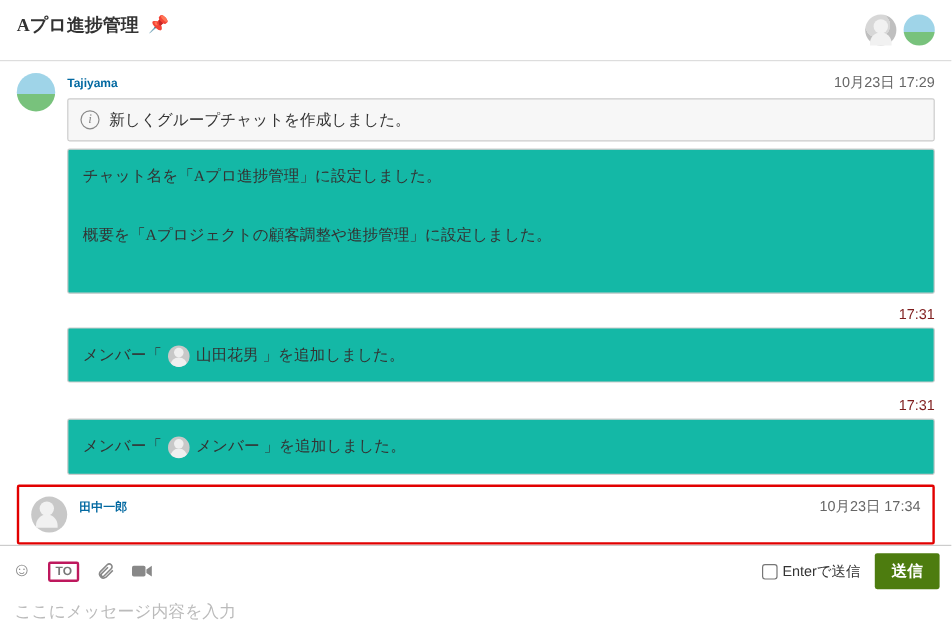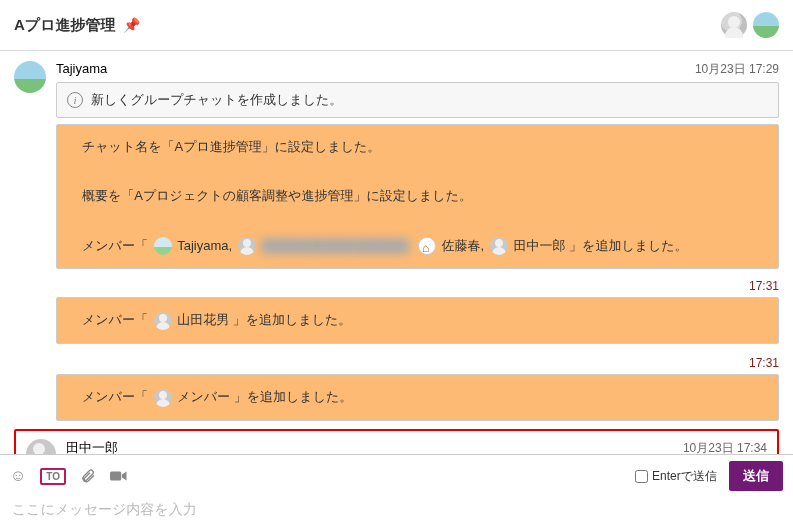--- a/index.html
+++ b/index.html
@@ -9,23 +9,23 @@
     color: #333;
     background: #fff;
     width: 793px;
     height: 527px;
     overflow: hidden;
     display: flex;
     flex-direction: column;
   }
   .header {
     display: flex;
-    align-items: center;
     padding: 12px 14px;
     border-bottom: 1px solid #ddd;
+    font-family: Liberation Serif, serif;
   }
   .header-title {
     font-weight: bold;
     font-size: 15px;
   }
   .pin-icon {
     margin-left: 8px;
     color: #7aa6d6;
     font-size: 14px;
   }
@@ -59,23 +59,23 @@
     flex-shrink: 0;
     margin-right: 10px;
   }
   .msg-body { flex: 1; min-width: 0; }
   .msg-head {
     display: flex;
     align-items: baseline;
     margin-bottom: 4px;
   }
   .msg-author {
-    color: #000000;
-    font-weight: normal;
-    font-size: 13px;
+    color: #0369a1;
+    font-weight: bold;
+    font-size: 10px;
   }
   .msg-time {
     margin-left: auto;
     color: #666;
     font-size: 12px;
   }
   .time-only {
     text-align: right;
     color: #7f1d1d;
     font-size: 12px;
@@ -101,23 +101,24 @@
     text-align:center;
     margin-right:8px;
     font-style: italic;
     font-family: Georgia, serif;
     flex-shrink:0;
   }
 
   .box {
     border: 1px solid #ccc;
     border-radius: 2px;
-    padding: 10px 25px;
-    background: #fdba74;
+    padding: 10px 12px;
+    background: #14b8a6;
     line-height: 1.9;
+    font-family: Liberation Serif, serif;
   }
   .box .line { display:block; }
 
   .mini-avatar {
     display:inline-block;
     width:18px; height:18px;
     border-radius:50%;
     vertical-align:middle;
     margin: 0 2px;
   }
@@ -177,21 +178,21 @@
   }
   .enter-check {
     display:flex;
     align-items:center;
     font-size:12px;
     color:#333;
     margin-left:40px;
   }
   .enter-check input { margin-right:4px; }
   .send-btn {
-    background:#701a75;
+    background:#4d7c0f;
     color:#fff;
     border:none;
     padding:6px 14px;
     font-size:13px;
     font-weight:bold;
     border-radius:2px;
     cursor:pointer;
   }
   .composer-input {
     width:100%;
@@ -226,32 +227,20 @@
       </div>
       <div class="sys-banner">
         <span class="info-icon">i</span>
         <span>新しくグループチャットを作成しました。</span>
       </div>
       <div class="box">
         <span class="line">チャット名を「Aプロ進捗管理」に設定しました。</span>
         <br>
         <span class="line">概要を「Aプロジェクトの顧客調整や進捗管理」に設定しました。</span>
         <br>
-        <span class="line">
-          <span>メンバー「</span>
-          <span class="mini-avatar ma-scene"></span>
-          <span> Tajiyama,</span>
-          <span class="mini-avatar ma-gray"></span>
-          <span class="blurred">████████████████,</span>
-          <span class="mini-avatar ma-house"></span>
-          <span> 佐藤春,</span>
-          <span class="mini-avatar ma-gray"></span>
-          <span> 田中一郎</span>
-          <span>」を追加しました。</span>
-        </span>
       </div>
     </div>
   </div>
 
   <div class="indent-block">
     <div class="time-only">17:31</div>
     <div class="box">
       <span>メンバー「</span>
       <span class="mini-avatar ma-gray"></span>
       <span> 山田花男</span>

